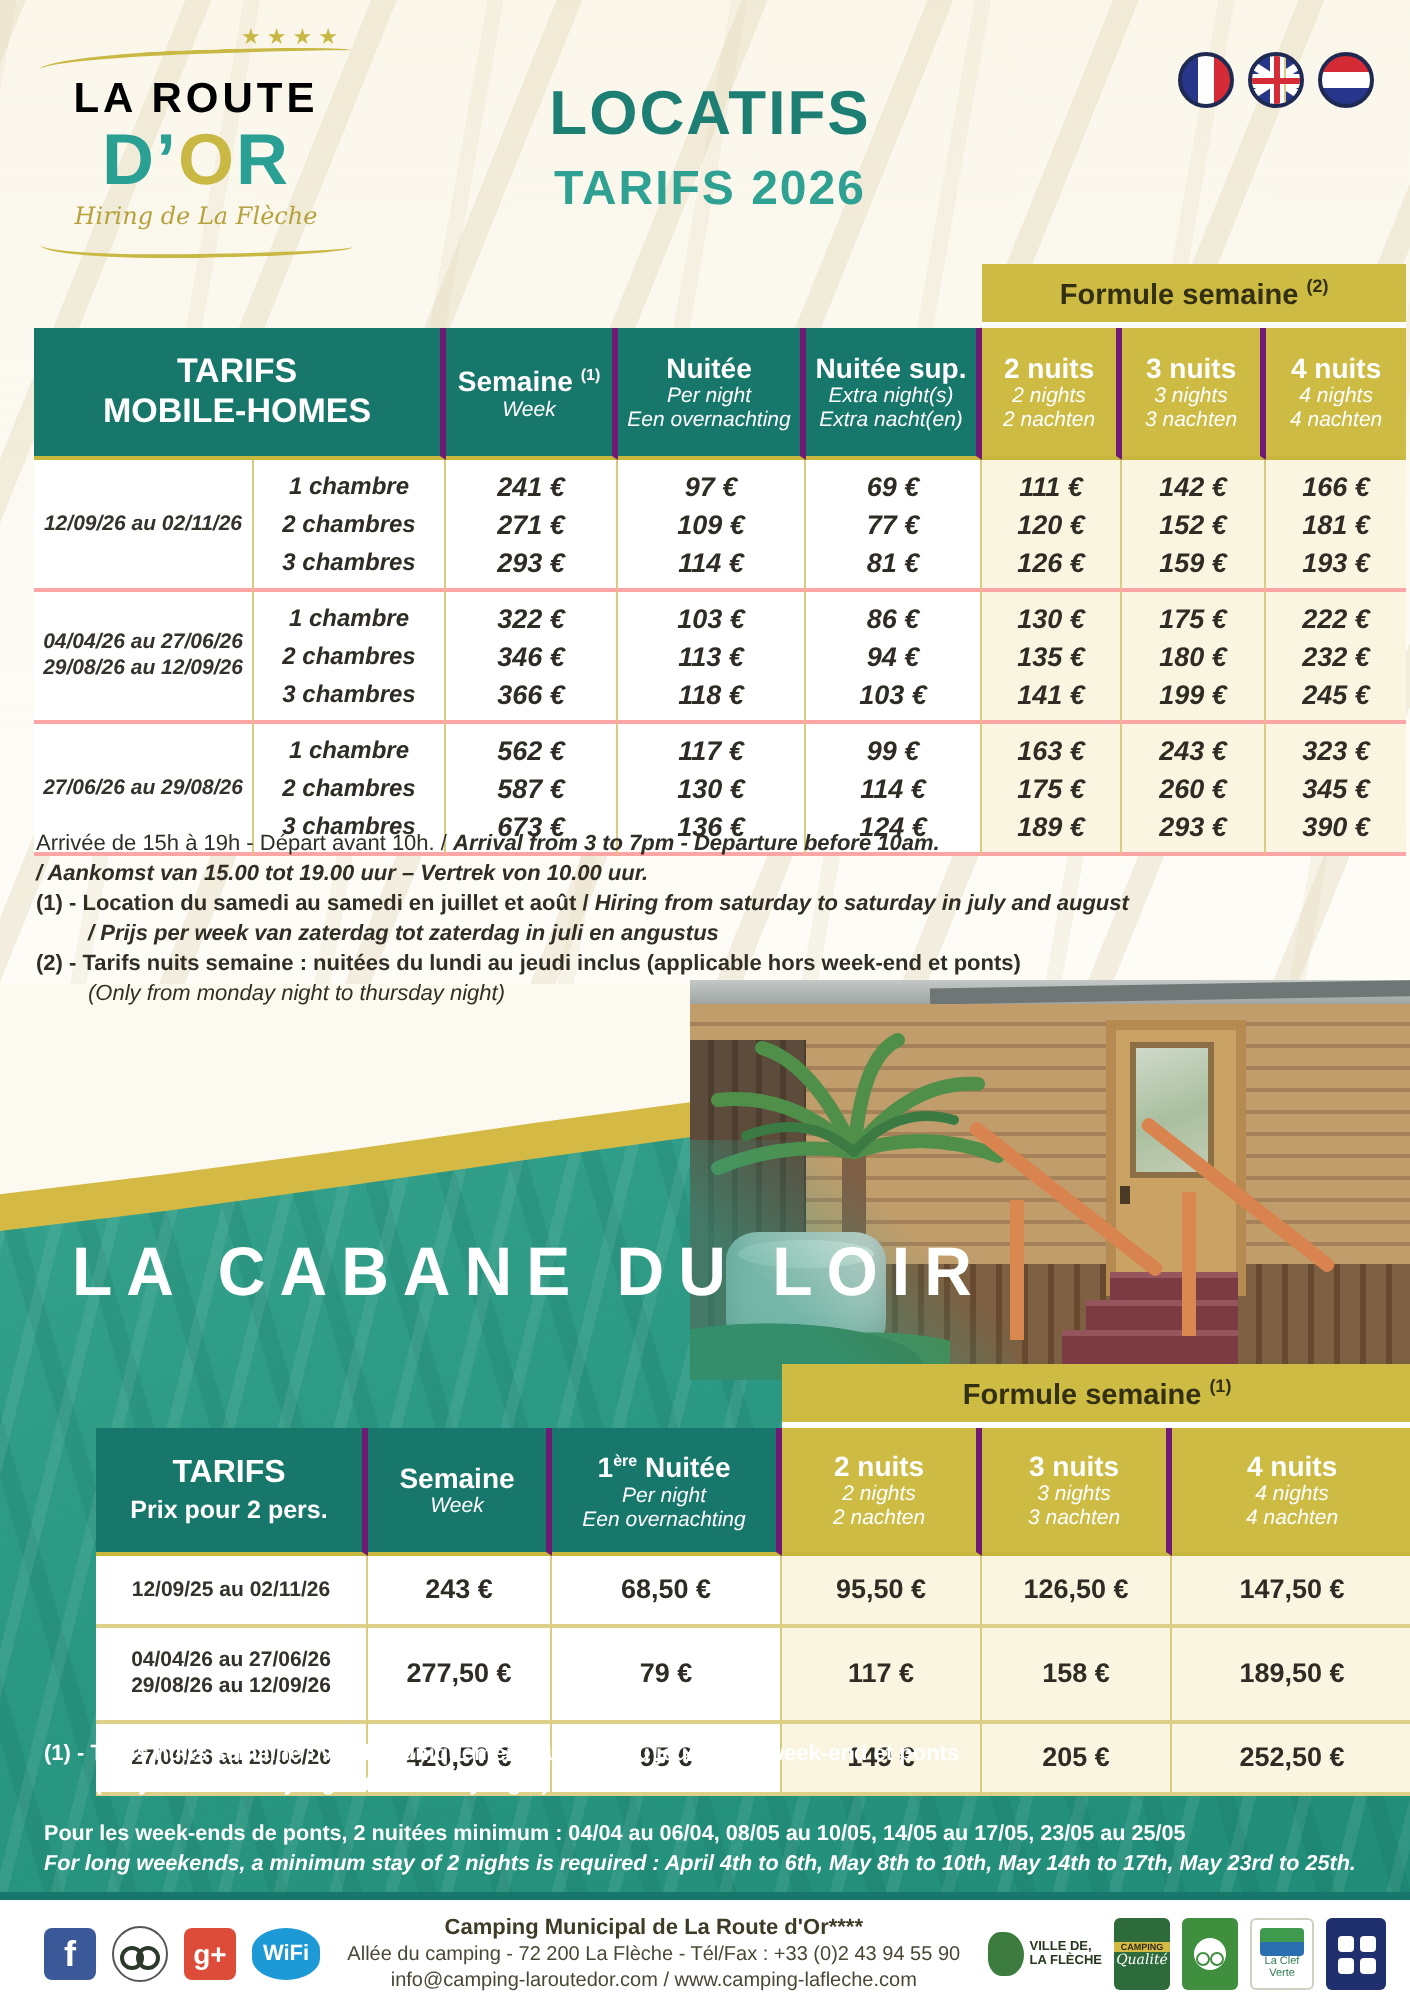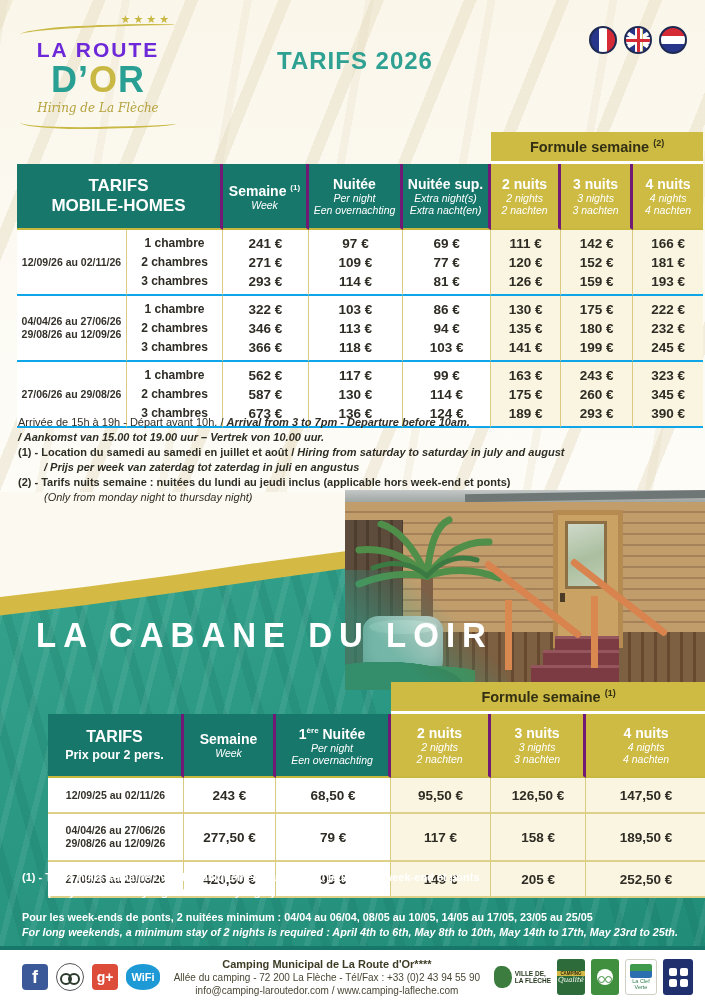--- a/index.html
+++ b/index.html
@@ -8,21 +8,21 @@
   
   .header-bg{position:absolute;left:0;top:0;width:705px;height:492px;
      background:
        repeating-linear-gradient(112deg, rgba(225,214,183,0.38) 0 12px, rgba(252,249,241,0) 12px 86px),
        repeating-linear-gradient(100deg, rgba(231,222,196,0.30) 0 8px, rgba(252,249,241,0) 8px 120px),
        linear-gradient(#faf6ea,#fcfaf3 60%,#fdfcf7);}
   .logo{position:absolute;left:20px;top:14px;width:156px;text-align:center;}
   .logo-stars{color:#c9b944;font-size:11px;letter-spacing:3px;text-align:right;padding-right:4px;line-height:11px;}
   .swoosh{height:9px;border-top:2.5px solid #c9b944;border-radius:100% 100% 0 0/14px 6px 0 0;transform:rotate(-2deg);}
   .swoosh.b{border-radius:0 0 100% 100%/0 0 8px 16px;border-top:none;border-bottom:2.5px solid #c9b944;transform:rotate(-1deg);margin-top:3px;}
-  .logo-n1{color:#6d28d9;font-size:21px;font-weight:bold;letter-spacing:2px;line-height:24px;margin-top:2px;}
+  .logo-n1{color:#000000;font-size:21px;font-weight:bold;letter-spacing:2px;line-height:24px;margin-top:2px;}
   .logo-n2{font-size:36px;font-weight:bold;line-height:36px;letter-spacing:1px;}
   .logo-n2 .t{color:#2aa095;} .logo-n2 .g{color:#c9b944;}
   .logo-sub{font-family:"DejaVu Serif",serif;font-style:italic;color:#b5a23c;font-size:12px;margin:3px 0 2px;}
   .main-title{position:absolute;left:240px;top:40px;width:230px;text-align:center;}
   .mt1{color:#1d7f74;font-size:31px;font-weight:bold;letter-spacing:1px;line-height:34px;}
   .mt2{color:#2fa193;font-size:24px;font-weight:bold;letter-spacing:1px;line-height:30px;margin-top:6px;}
   .flags{position:absolute;right:18px;top:26px;display:flex;gap:7px;}
   .flag{width:24px;height:24px;border-radius:50%;border:2px solid #1f2a52;overflow:hidden;position:relative;}
   .flag-fr{background:linear-gradient(90deg,#27368b 0 33%,#fff 33% 67%,#d52b36 67%);}
   .flag-nl{background:linear-gradient(180deg,#d52b36 0 33%,#fff 33% 67%,#27368b 67%);}
@@ -45,21 +45,21 @@
           border-bottom:2px solid #c8b83e;padding:4px 2px;}
   .hc{background:#17776b;} .hg{background:#cdbb44;}
   .hc:last-child,.hg:last-child{border-right:none;}
   .h-main1{font-size:17px;font-weight:bold;line-height:20px;}
   .h-l1{font-size:14px;font-weight:bold;line-height:16px;}
   .h-l1 sup{font-size:8px;}
   .h-sub{font-style:italic;font-size:10.5px;line-height:12.5px;}
   .t1 .hdr td{height:56px;} .t2 .hdr td{height:54px;}
   .cd,.cr,.cv{background:#fff;text-align:center;vertical-align:middle;border-right:1px solid #d9cc80;}
   .gc{background:#faf5e0;}
-  tr.grow td{height:62px;border-bottom:2px solid #0ea5e9;}
+  tr.grow td{height:62px;border-bottom:2px solid #fca5a5;font-style:italic;}
   .t2 tr.r td{border-bottom:2px solid #ddd189;}
   .t2 tr.r1 td{height:32px;} .t2 tr.r2 td{height:44px;} .t2 tr.r3 td{height:32px;}
   td:last-child{border-right:none;}
   .dt{font-size:10.5px;font-weight:600;color:#34322a;line-height:13px;}
   .rm{font-size:12px;font-weight:bold;line-height:19px;}
   .vl{font-size:13.5px;font-weight:bold;line-height:19px;}
   .v2{font-size:13.5px;font-weight:bold;}
   
   .notes1{position:absolute;left:18px;top:404px;width:676px;font-size:11px;line-height:15px;color:#2f2d24;margin-top:11px;}
   .notes1 .b{font-weight:bold;} .notes1 .i{font-style:italic;font-weight:bold;}
@@ -157,20 +157,21 @@
   <div class="logo">
     <div class="logo-stars">★★★★</div>
     <div class="swoosh"></div>
     <div class="logo-n1">LA ROUTE</div>
     <div class="logo-n2"><span class="t">D’</span><span class="g">O</span><span class="t">R</span></div>
     <div class="logo-sub">Hiring de La Flèche</div>
     <div class="swoosh b"></div>
   </div>
 
   <div class="main-title">
+    <div class="mt1">LOCATIFS</div>
     <div class="mt2">TARIFS 2026</div>
   </div>
 
   <div class="flags">
     <div class="flag flag-fr"></div>
     <div class="flag flag-gb">
         <span class="d1"></span>
         <span class="d2"></span>
         <span class="ch"></span>
         <span class="cv"></span>

